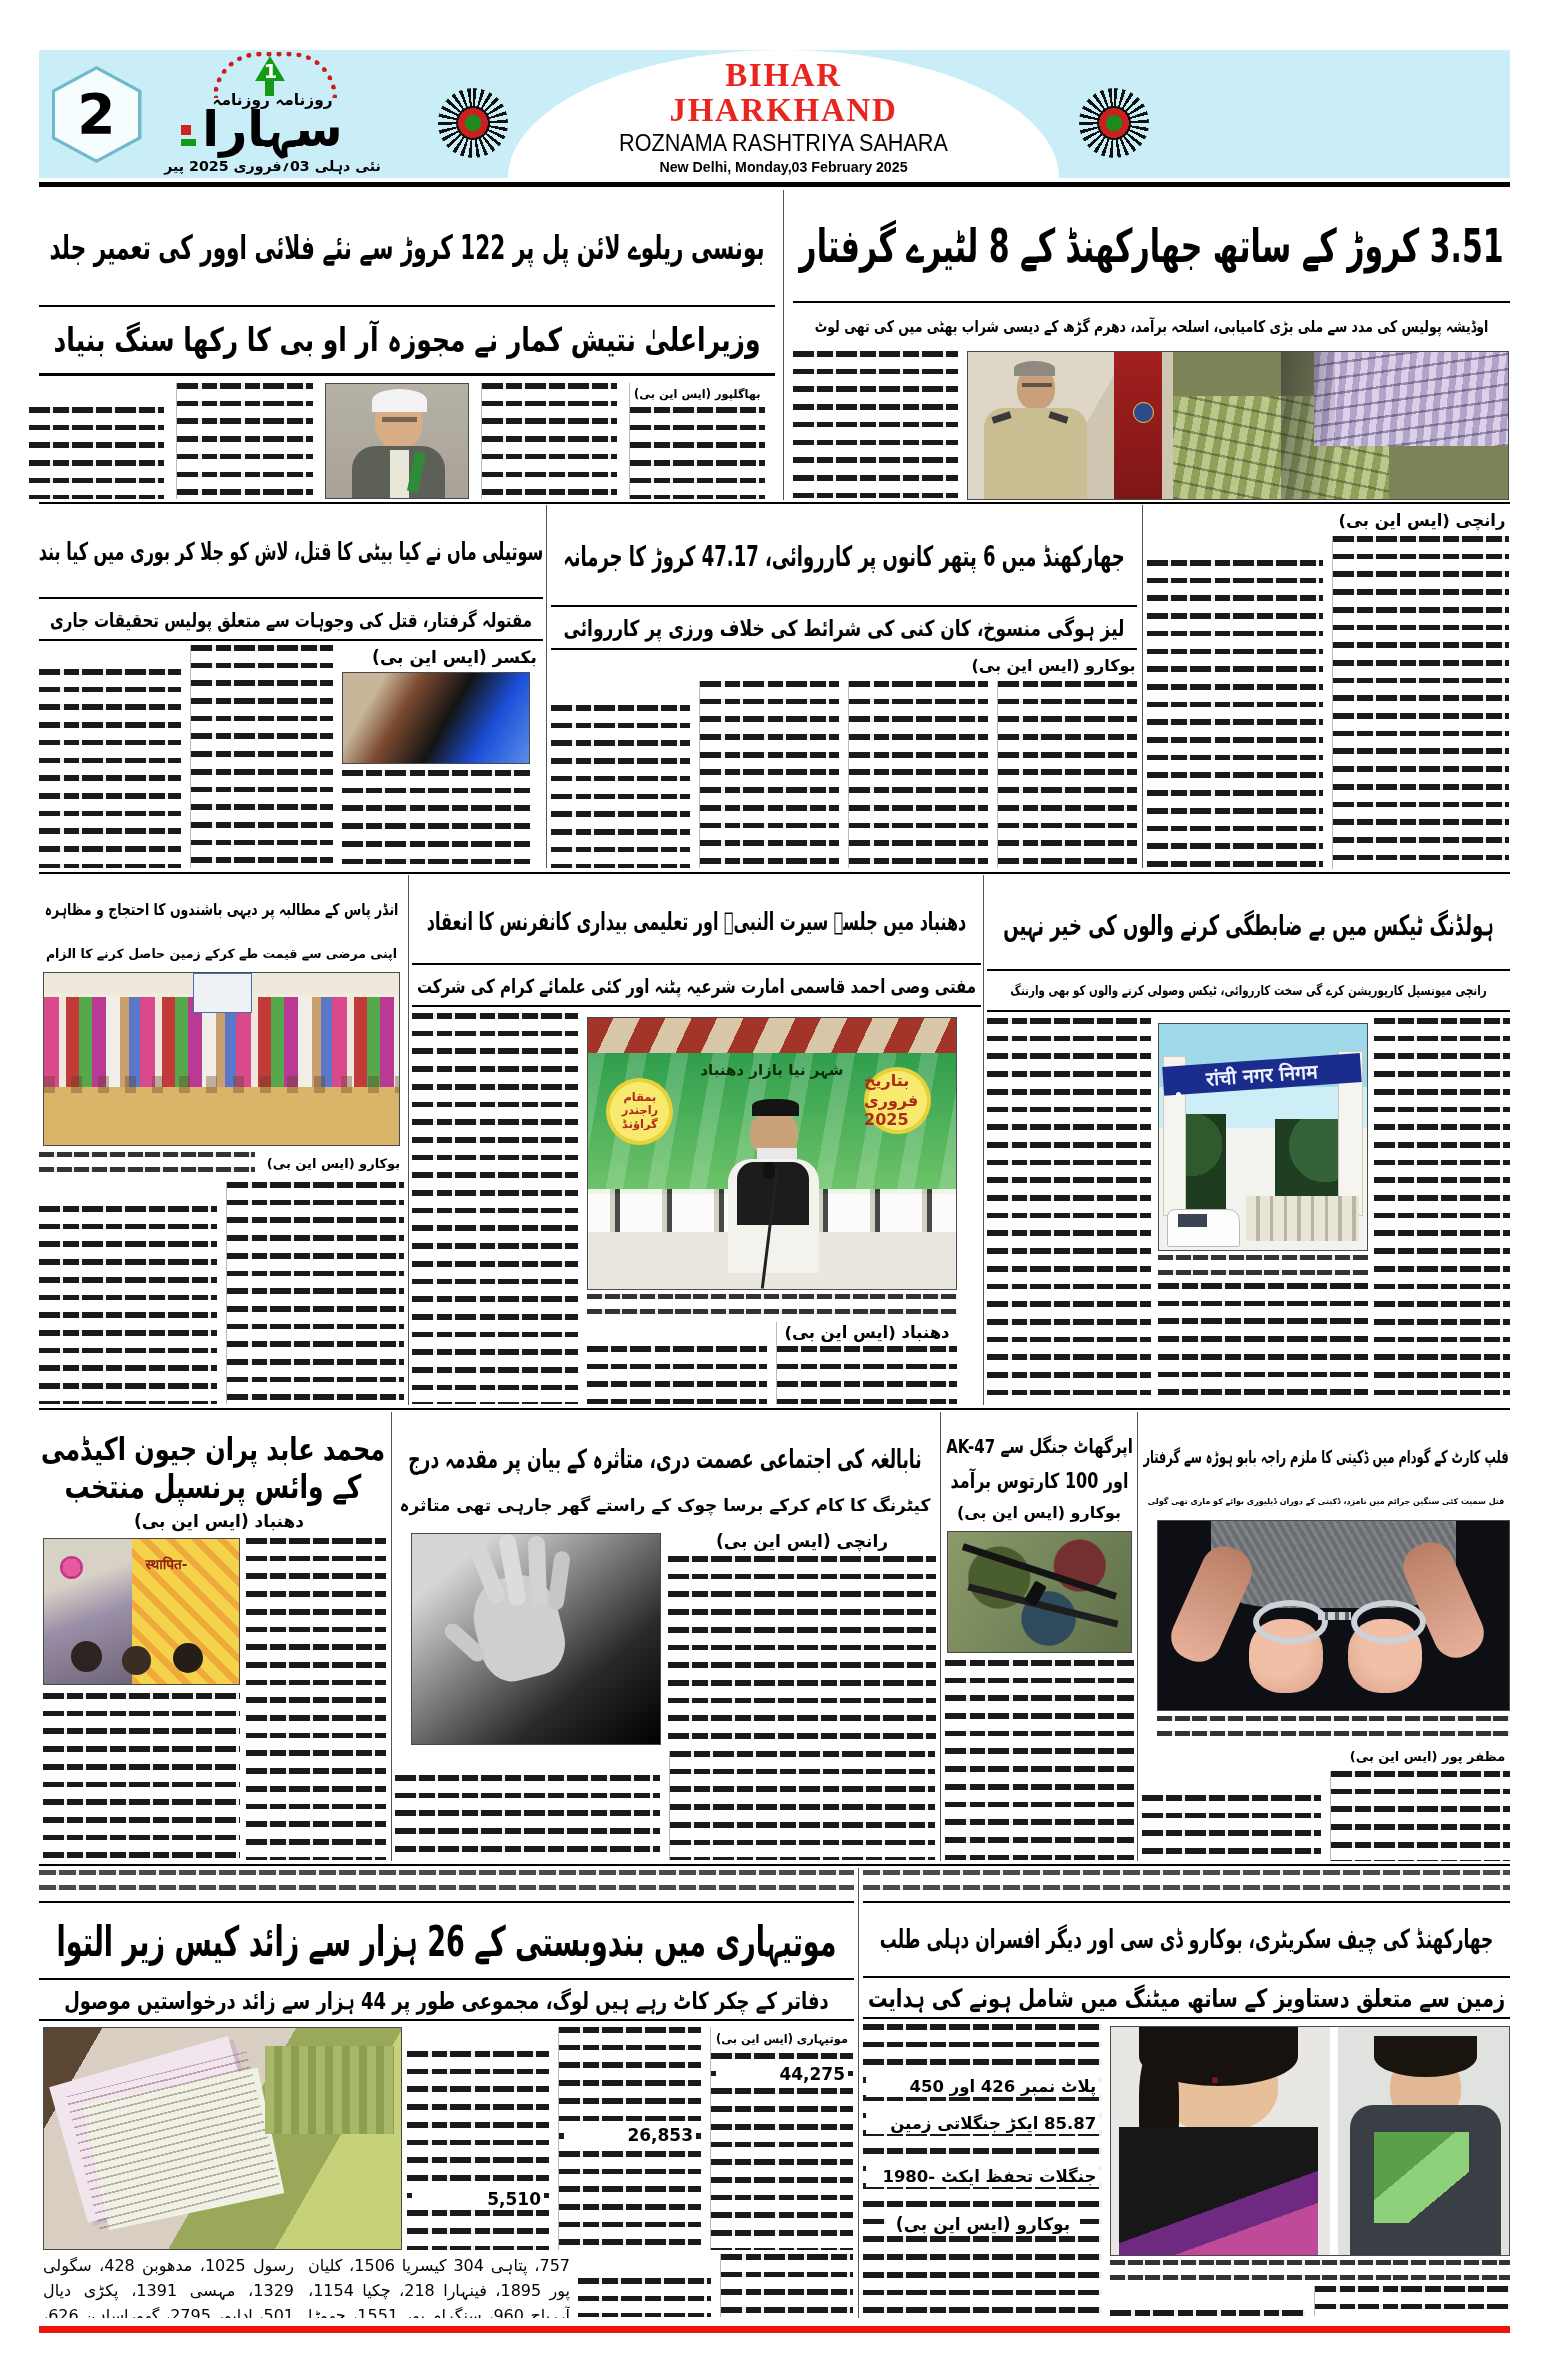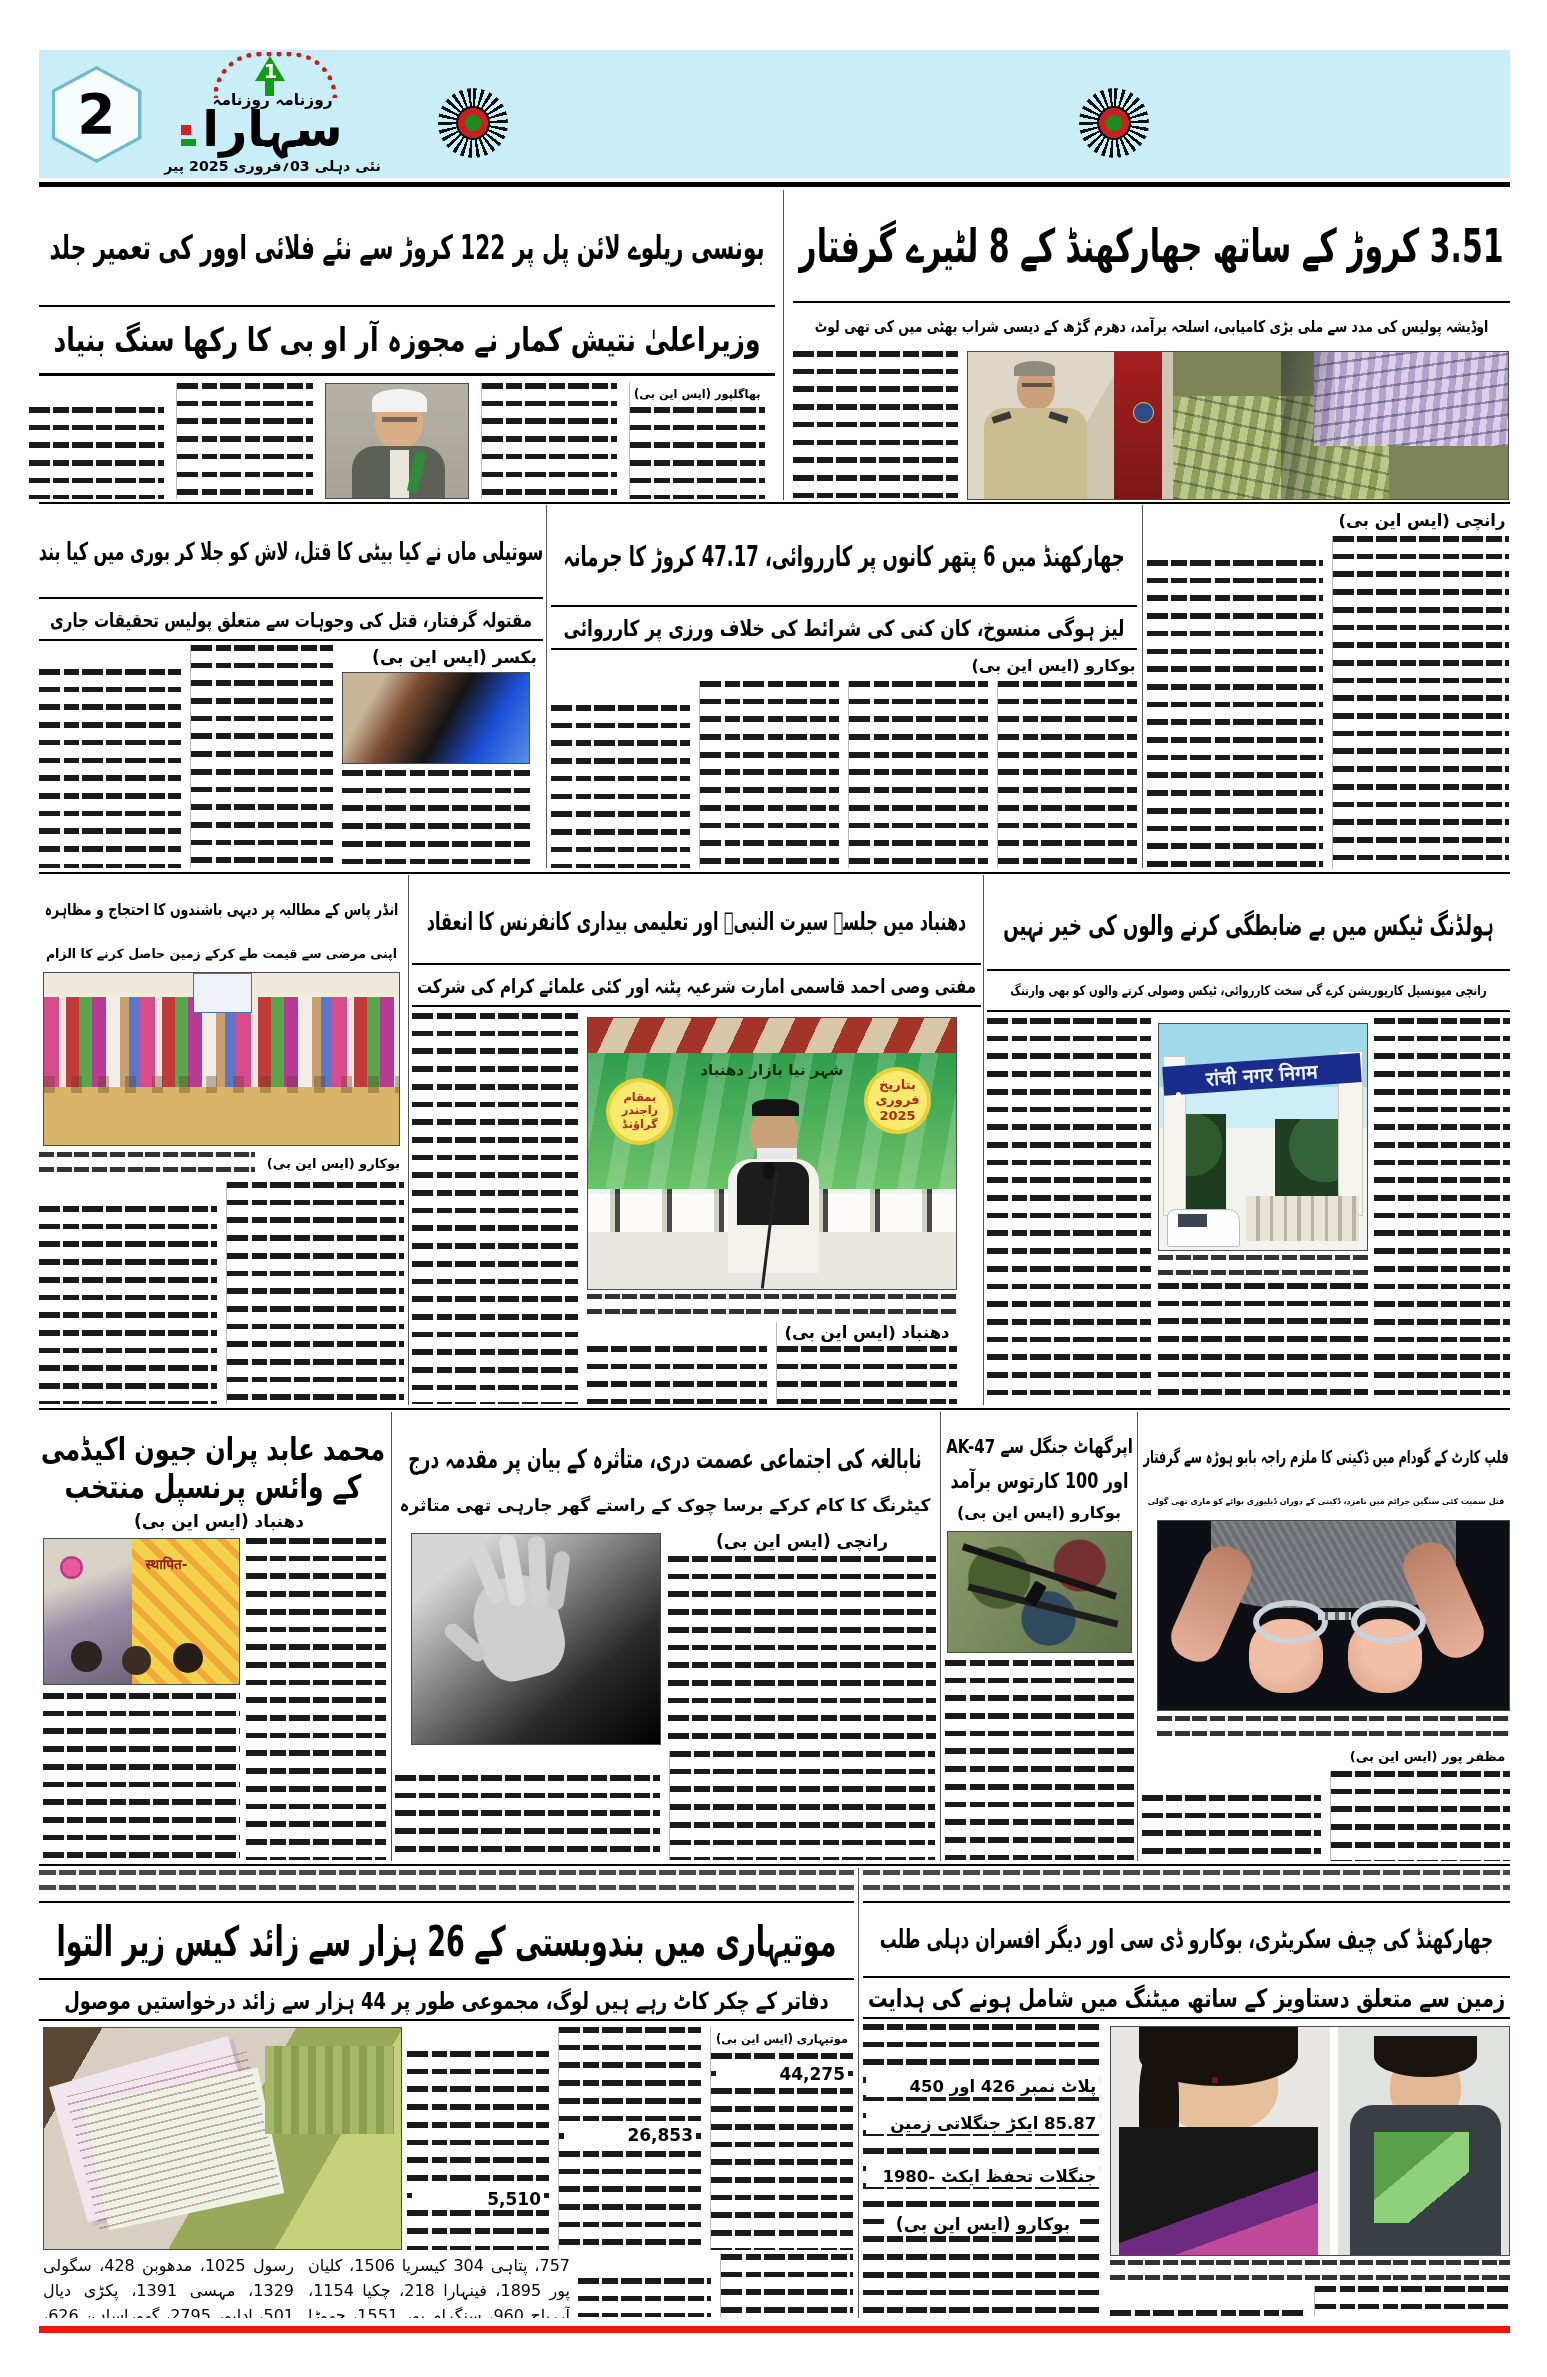--- a/index.html
+++ b/index.html
@@ -62,20 +62,26 @@
       <div class="abs" style="left:112px;top:10.3px;width:23px;height:25px;color:#fff;font-weight:800;font-size:19.4px;text-align:center;">1</div>
       <div class="abs urdu" style="left:0;top:41px;width:100%;text-align:center;font-size:15.4px;font-weight:700;">روزنامہ روزنامہ</div>
       <div class="abs" style="left:34px;top:75px;width:10.3px;height:10.3px;background:#d42222;"></div>
       <div class="abs" style="left:34px;top:89px;width:15px;height:6.8px;background:#149a14;"></div>
       <div class="abs urdu" style="left:0;top:55px;width:100%;text-align:center;font-size:49px;font-weight:800;line-height:1;">سہارا</div>
       <div class="abs urdu" style="left:0;top:108px;width:100%;text-align:center;font-size:14.2px;font-weight:700;">نئی دہلی 03؍فروری 2025 پیر</div>
     </div>
 
     <div class="abs burst" style="left:399px;top:38px;width:70px;height:70px;"></div>
 
+    <div class="abs dome" style="left:469px;top:0px;width:551px;height:128px;">
+      <div class="abs serifred fit" style="left:0;top:8px;width:100%;height:34px;font-size:33px;">BIHAR</div>
+      <div class="abs serifred fit" style="left:0;top:43px;width:100%;height:34px;font-size:33px;">JHARKHAND</div>
+      <div class="abs fit" style="left:0;top:81px;width:100%;height:25px;font-size:23px;font-family:'Liberation Sans',sans-serif;transform:scaleX(.94);">ROZNAMA RASHTRIYA SAHARA</div>
+      <div class="abs fit" style="left:0;top:109px;width:100%;height:16px;font-size:14.2px;font-weight:700;font-family:'Liberation Sans',sans-serif;">New Delhi, Monday,03 February 2025</div>
+    </div>
 
     <div class="abs burst" style="left:1040px;top:38px;width:70px;height:70px;"></div>
 
   </div>
   <div class="hr" style="left:39px;top:182px;width:1471px;height:4.6px;"></div>
 
   <div class="abs urdu hl fit tall" style="left: 39px; top: 196px; width: 736px; height: 103px; font-size: 21.6px;">بونسی ریلوے لائن پل پر 122 کروڑ سے نئے فلائی اوور کی تعمیر جلد</div>
   <div class="hr" style="left:39px;top:305px;width:736px;height:1.7px;"></div>
   <div class="abs urdu sub fit tall2" style="left: 39px; top: 312px; width: 736px; height: 55px; font-size: 25px;">وزیراعلیٰ نتیش کمار نے مجوزہ آر او بی کا رکھا سنگ بنیاد</div>
   <div class="hr" style="left:39px;top:373px;width:736px;height:2.8px;"></div>
@@ -213,21 +219,21 @@
   <div class="abs sim" style="left:412px;top:1013px;width:166px;height:391px;"></div>
   <div class="ph" style="left:587px;top:1017px;width:370px;height:273px;">
     <div style="left:0;top:0;width:100%;height:13%;background:repeating-linear-gradient(115deg,#a23428 0 23px,#d8c6a8 23px 47px);"></div>
     <div style="left:0;top:13%;width:100%;height:52%;background:linear-gradient(180deg,#2f9e4c,#6fc46a);"></div>
     <div style="left:0;top:13%;width:100%;height:52%;background:repeating-linear-gradient(100deg,rgba(255,255,255,.18) 0 17px,rgba(0,0,0,0) 17px 41px);"></div>
     <div class="urdu" style="left:20%;top:16%;width:60%;height:19.4px;color:#0c2c0c;font-weight:700;font-size:15px;text-align:center;overflow:hidden;white-space:nowrap;">شہر نیا بازار دھنباد</div>
     <div style="left:5%;top:22%;width:67px;height:67px;border-radius:50%;background:radial-gradient(circle,#f7ea6e 0 62%,#e8d23a 62% 100%);display:flex;align-items:center;justify-content:center;">
       <span class="urdu" style="position:static;color:#b02a1a;font-weight:700;font-size:11.4px;text-align:center;line-height:1.2;">بمقام راجندر گراؤنڈ</span>
     </div>
     <div style="left:75%;top:18%;width:67px;height:67px;border-radius:50%;background:radial-gradient(circle,#f7ea6e 0 62%,#e8d23a 62% 100%);display:flex;align-items:center;justify-content:center;">
-      <span class="urdu" style="position:static;color:#b02a1a;font-weight:700;font-size:13px;text-align:center;line-height:1.2;">بتاریخ فروری 2025</span>
+      <span class="urdu" style="position:static;color:#b02a1a;font-weight:700;font-size:16px;text-align:left;line-height:1.2;">بتاریخ فروری 2025</span>
     </div>
     <div style="left:0;top:65%;width:100%;height:35%;background:#e9e7df;"></div>
     <div style="left:0;top:63%;width:100%;height:16%;background:repeating-linear-gradient(90deg,#ffffff 0 21.6px,#cfccc2 21.6px 27px,#2b2b2b 27px 32px,#ffffff 32px 52px);opacity:.85;"></div>
     <div style="left:44%;top:34%;width:48px;height:48px;border-radius:46%;background:#caa27a;"></div>
     <div style="left:44.5%;top:30%;width:47px;height:17px;border-radius:40% 40% 0 0;background:#141414;"></div>
     <div style="left:46%;top:48%;width:40px;height:23px;background:#e8e8e8;"></div>
     <div style="left:38%;top:52%;width:91px;height:114px;border-radius:23px 23px 0 0;background:#f4f2ec;"></div>
     <div style="left:40.5%;top:53%;width:72px;height:63px;border-radius:17px 17px 0 0;background:#1c1c1c;"></div>
     <div style="left:49%;top:56%;width:3.4px;height:44%;background:#222;transform:rotate(7deg);"></div>
     <div style="left:47.5%;top:53%;width:12.5px;height:17px;border-radius:40%;background:#111;"></div>

